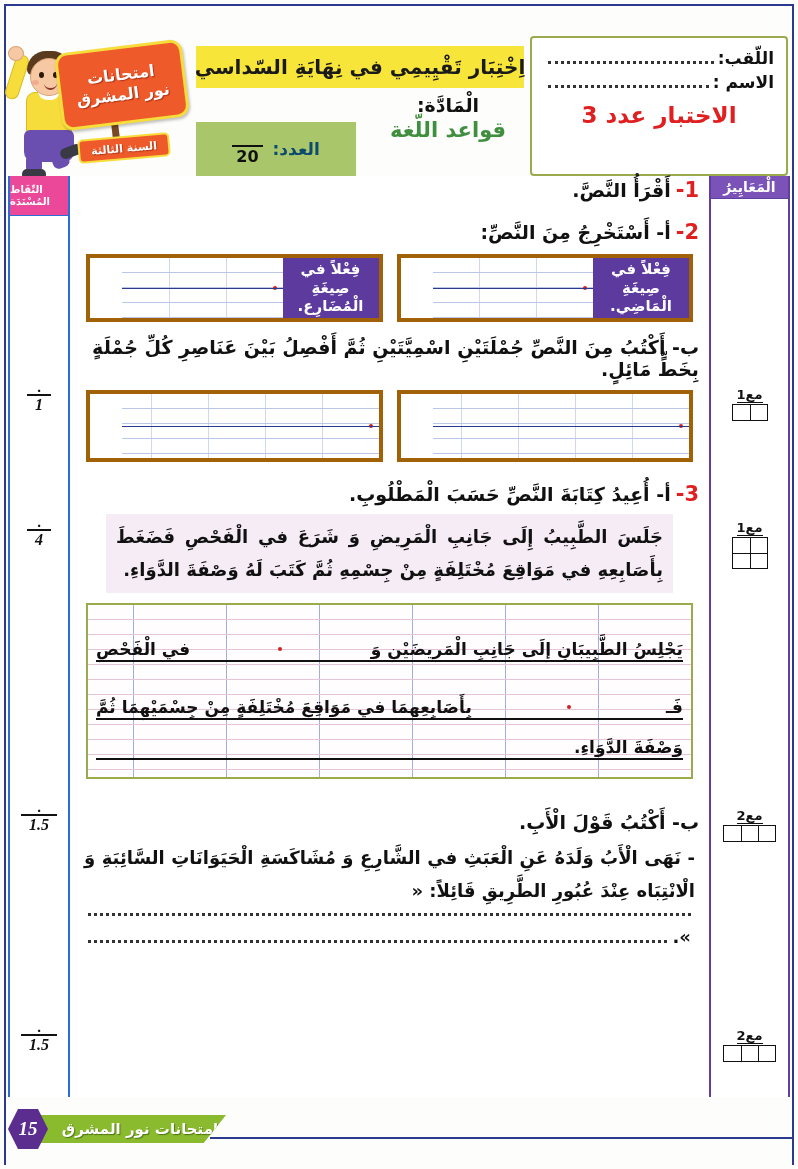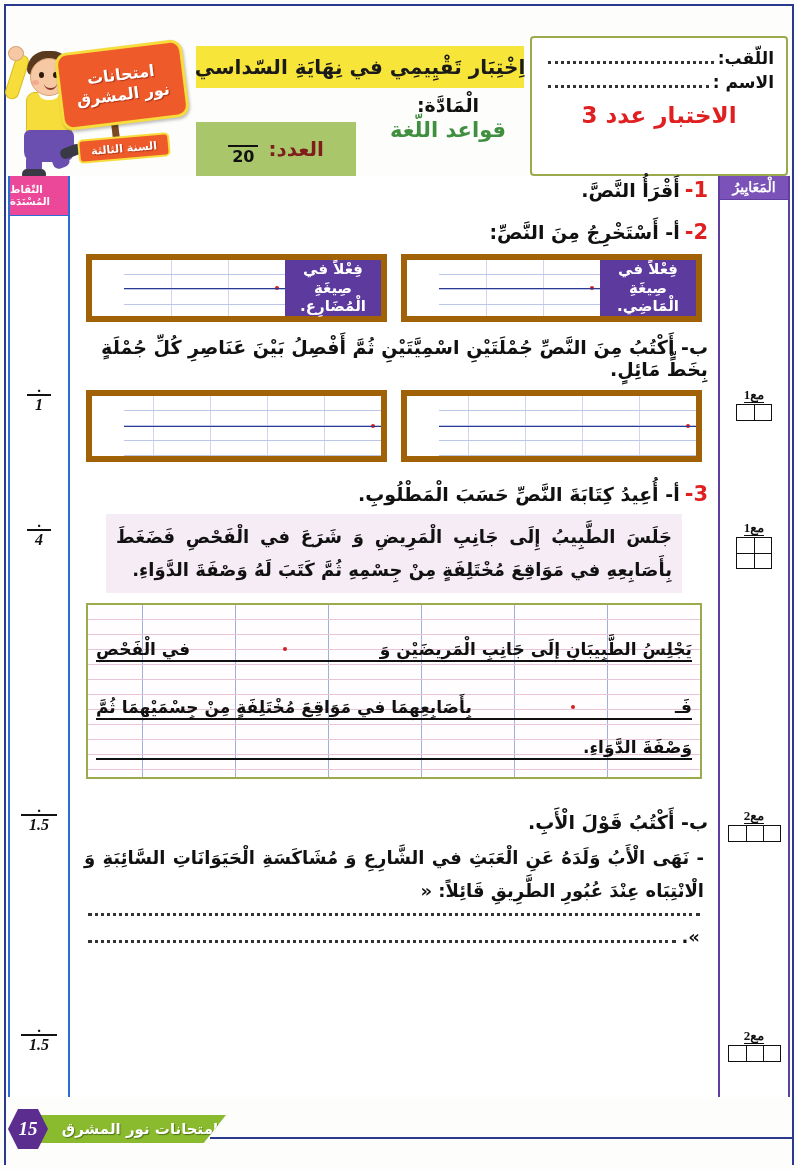--- a/index.html
+++ b/index.html
@@ -190,21 +190,21 @@
   }
 
   .count-box {
     position: absolute;
     left: 196px; top: 108px;
     width: 160px; height: 54px;
     background: #a9c76a;
     display: flex; align-items: center; justify-content: center;
     gap: 10px;
   }
-  .count-box .lbl { font-size: 20px; font-weight: bold; color: #7f1d1d; }
+  .count-box .lbl { font-size: 17px; font-weight: bold; color: #0c4a6e; }
   .count-frac {
     display: inline-flex; flex-direction: column; align-items: center;
     font-size: 16px; font-weight: bold; color: #111;
   }
   .count-frac .num { height: 12px; line-height: 12px; }
   .count-frac .den { border-top: 2px solid #111; padding: 0 4px; }
 
   
   .name-box {
     position: absolute;
@@ -237,26 +237,25 @@
   .body-wrap {
     position: absolute;
     left: 8px; right: 8px;
     top: 176px; bottom: 72px;
     display: flex;
     flex-direction: row;
   }
 
   
   .col-criteria {
-    width: 72px;
+    width: 81px;
     border-right: 2px solid #5f3f9f;
     border-left: 2px solid #5f3f9f;
     position: relative;
     background: #fff;
-    font-family: Liberation Serif, serif;
   }
   .col-criteria .head {
     background: #7a52b8;
     color: #fff;
     font-size: 14px; font-weight: bold;
     text-align: center;
     padding: 3px 0;
     border-bottom: 1px solid #5f3f9f;
   }
   .crit-mark {
@@ -337,21 +336,21 @@
 
   
   .tbl-row {
     display: flex; gap: 14px;
     margin: 10px 6px 0 6px;
     direction: rtl;
   }
   .mini-tbl {
     flex: 1;
     display: flex;
-    border: 6px solid #a16207;
+    border: 4px solid #a16207;
     height: 68px;
     padding-left: 32px;
   }
   .mini-tbl .hd {
     width: 96px;
     background: #5d3a9e;
     color: #fff;
     font-size: 15px; font-weight: bold;
     display: flex; align-items: center; justify-content: center;
     text-align: center;

